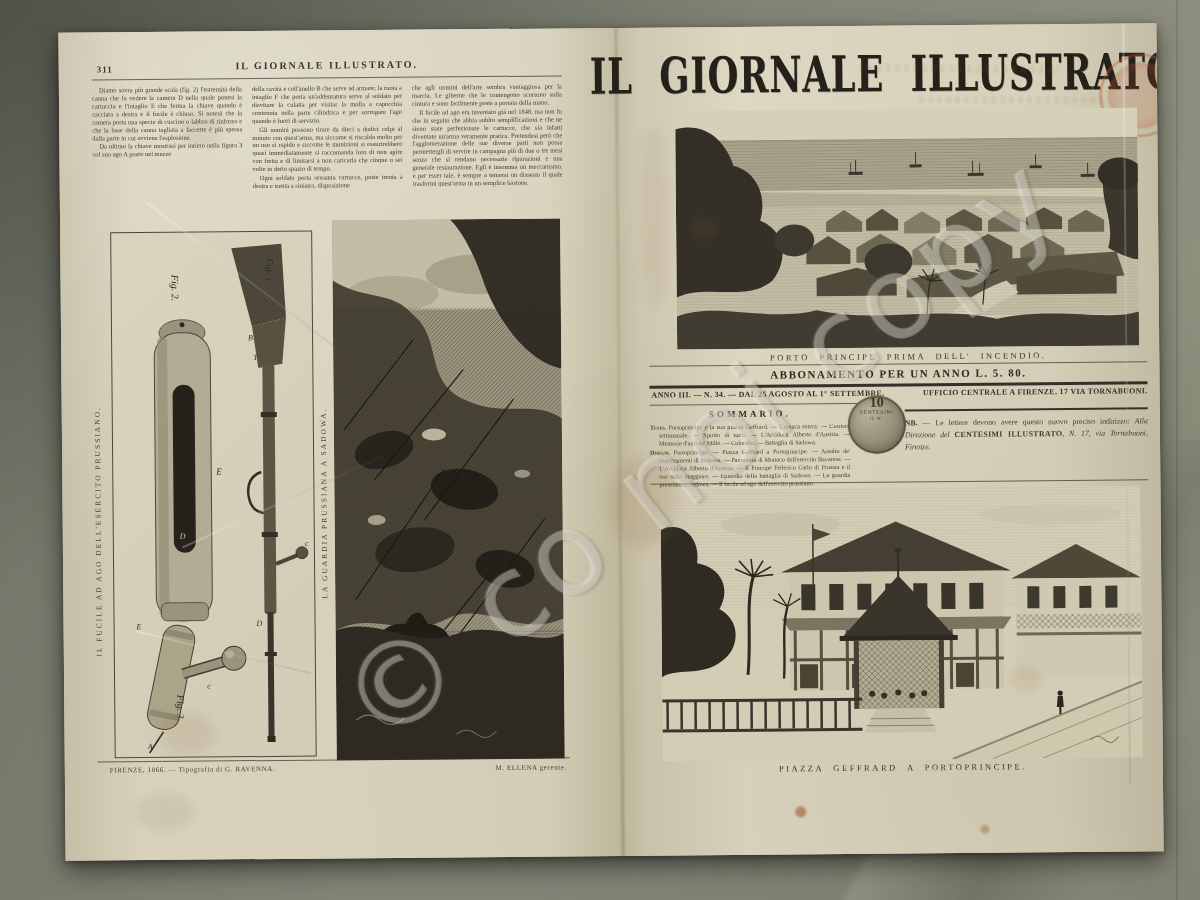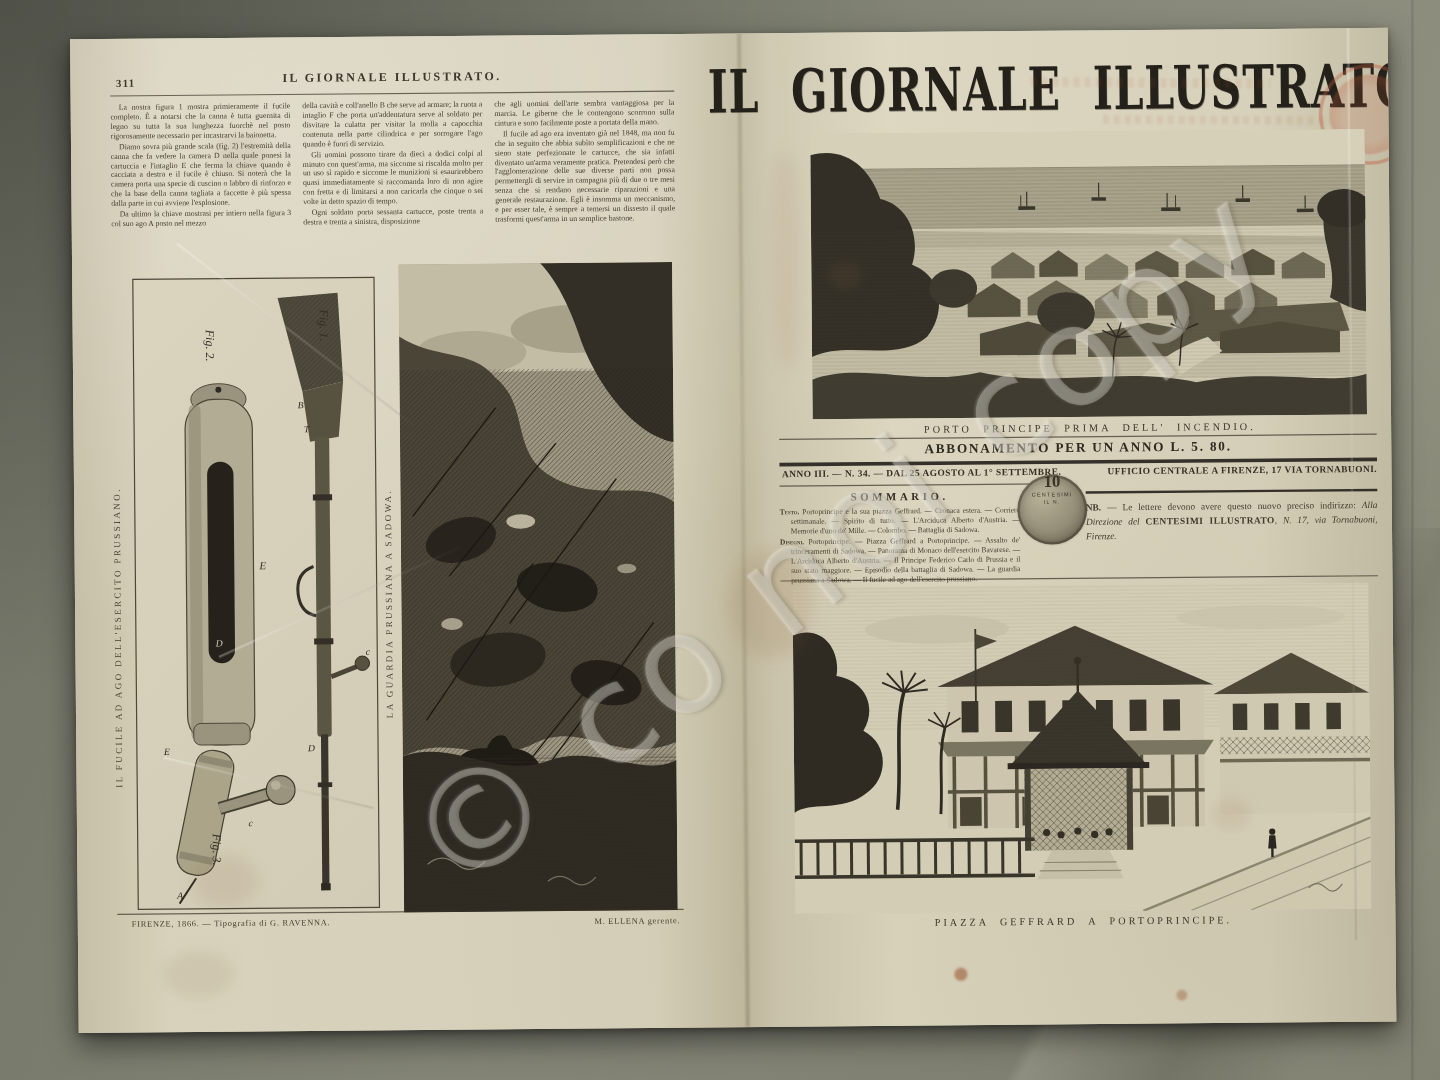--- a/index.html
+++ b/index.html
@@ -85,21 +85,20 @@
 
   <div class="paper">
     <div class="fold-line"></div>
 
     <div class="pgnum" style="left:38px;top:33px;">311</div>
     <div class="runhead" style="left:33px;top:30px;width:470px;">IL GIORNALE ILLUSTRATO.</div>
     <div class="rule" style="left:33px;top:47px;width:470px;height:1px;"></div>
 
     <div class="cols" style="left:33px;top:54px;width:470px;height:140px;">
       <div class="col">
-        <p>La nostra figura 1 mostra primieramente il fucile completo. È a notarsi che la canna è tutta guernita di legno su tutta la sua lunghezza fuorchè nel posto rigorosamente necessario per incastrarvi la baionetta.</p>
         <p>Diamo sovra più grande scala (fig. 2) l'estremità della canna che fa vedere la camera D nella quale ponesi la cartuccia e l'intaglio E che ferma la chiave quando è cacciata a destra e il fucile è chiuso. Si noterà che la camera porta una specie di cuscino o labbro di rinforzo e che la base della canna tagliata a faccette è più spessa dalla parte in cui avviene l'esplosione.</p>
         <p>Da ultimo la chiave mostrasi per intiero nella figura 3 col suo ago A posto nel mezzo</p>
       </div>
       <div class="col">
         <p class="ni">della cavità e coll'anello B che serve ad armare; la ruota a intaglio F che porta un'addentatura serve al soldato per disvitare la culatta per visitar la molla a capocchia contenuta nella parte cilindrica e per sorrogare l'ago quando è fuori di servizio.</p>
         <p>Gli uomini possono tirare da dieci a dodici colpi al minuto con quest'arma, ma siccome si riscalda molto per un uso sì rapido e siccome le munizioni si esaurirebbero quasi immediatamente si raccomanda loro di non agire con fretta e di limitarsi a non caricarla che cinque o sei volte in detto spazio di tempo.</p>
         <p>Ogni soldato porta sessanta cartucce, poste trenta a destra e trenta a sinistra, disposizione</p>
       </div>
       <div class="col">
         <p class="ni">che agli uomini dell'arte sembra vantaggiosa per la marcia. Le giberne che le contengono scorrono sulla cintura e sono facilmente poste a portata della mano.</p>

